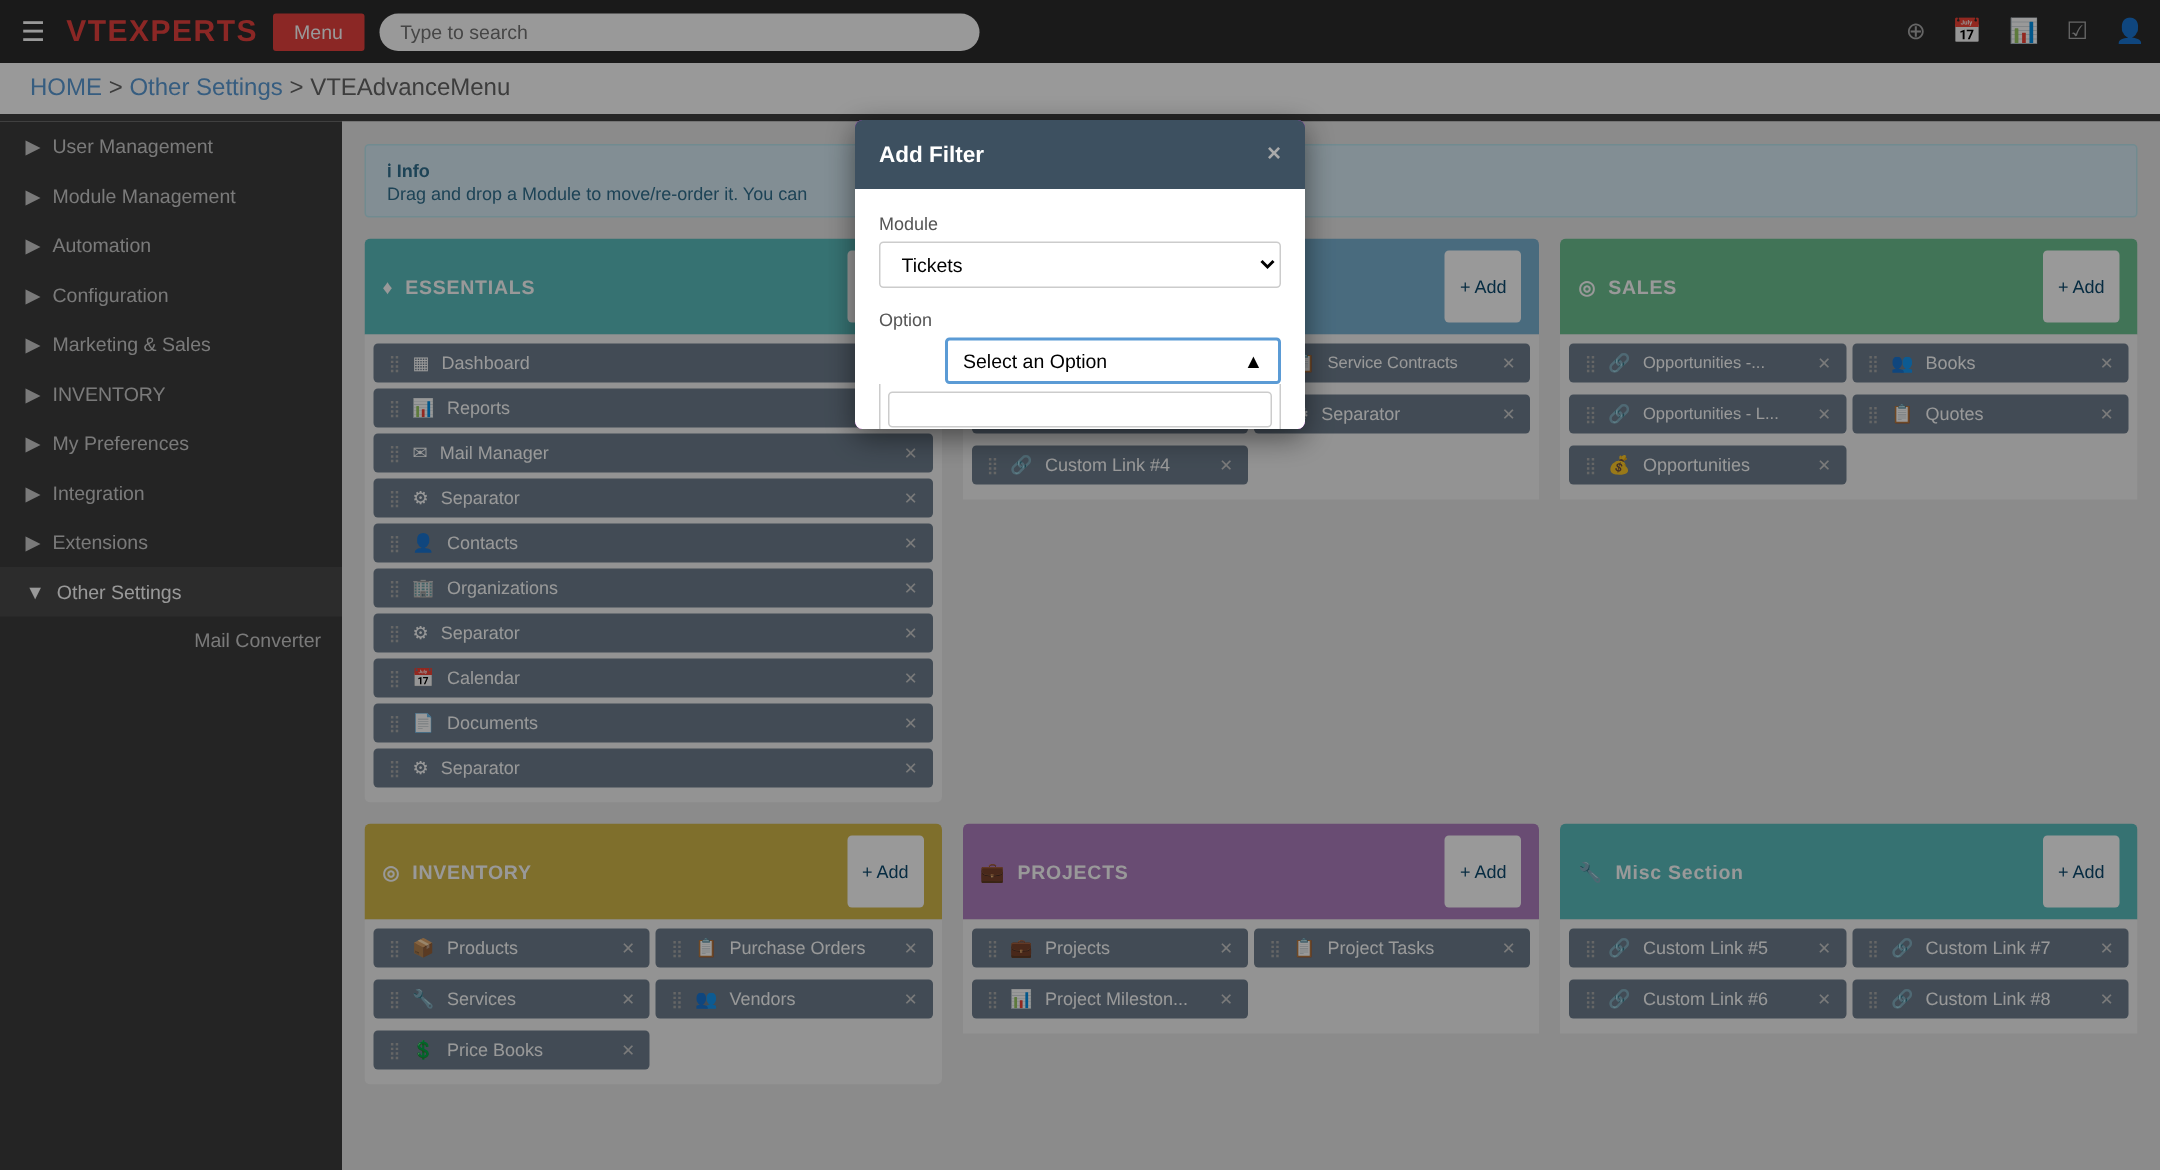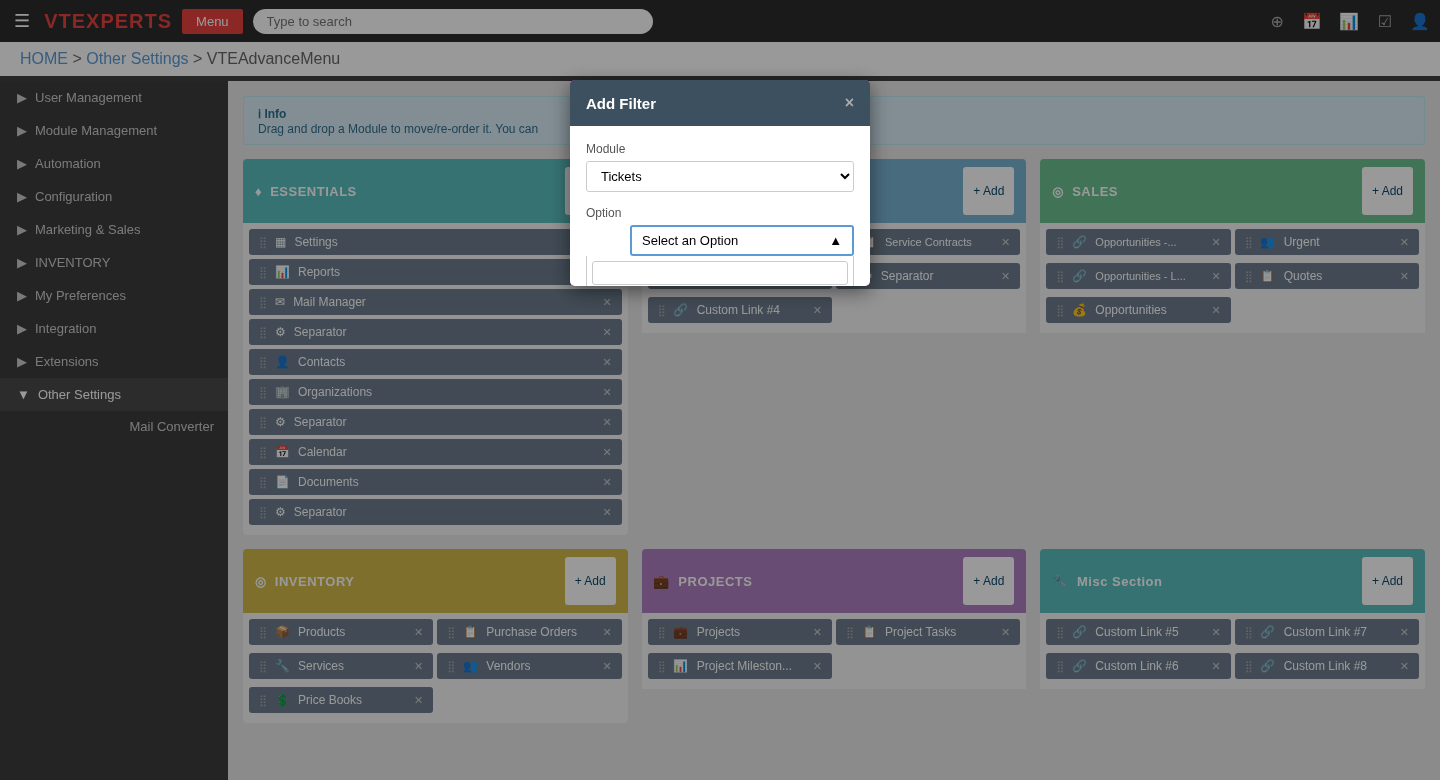--- a/index.html
+++ b/index.html
@@ -352,21 +352,21 @@
           <div class="section-header-left">
             <span>♦</span>
             <span>ESSENTIALS</span>
           </div>
           <button class="add-btn">+ Add</button>
         </div>
         <div class="section-body">
           <div class="module-item">
             <span style="color:#aaa;font-size:11px">⣿</span>
             <span>▦</span>
-            <span>Settings</span>
+            <span>Dashboard</span>
             <span class="close-x">✕</span>
           </div>
           <div class="module-item">
             <span style="color:#aaa;font-size:11px">⣿</span>
             <span>📊</span>
             <span>Reports</span>
             <span class="close-x">✕</span>
           </div>
           <div class="module-item">
             <span style="color:#aaa;font-size:11px">⣿</span>
@@ -472,21 +472,21 @@
         <div class="section-body" style="display:grid;grid-template-columns:1fr 1fr;gap:4px">
           <div class="module-item">
             <span style="color:#aaa;font-size:11px">⣿</span>
             <span>🔗</span>
             <span style="font-size:11px">Opportunities -...</span>
             <span class="close-x">✕</span>
           </div>
           <div class="module-item">
             <span style="color:#aaa;font-size:11px">⣿</span>
             <span>👥</span>
-            <span>Urgent</span>
+            <span>Books</span>
             <span class="close-x">✕</span>
           </div>
           <div class="module-item">
             <span style="color:#aaa;font-size:11px">⣿</span>
             <span>🔗</span>
             <span style="font-size:11px">Opportunities - L...</span>
             <span class="close-x">✕</span>
           </div>
           <div class="module-item">
             <span style="color:#aaa;font-size:11px">⣿</span>

